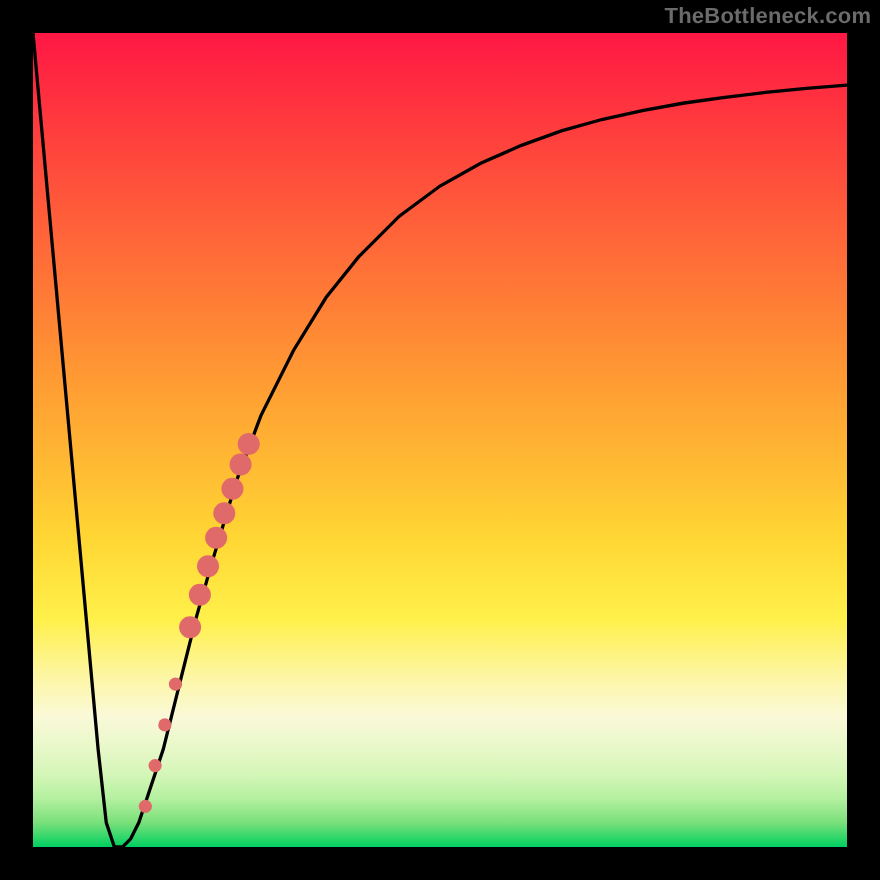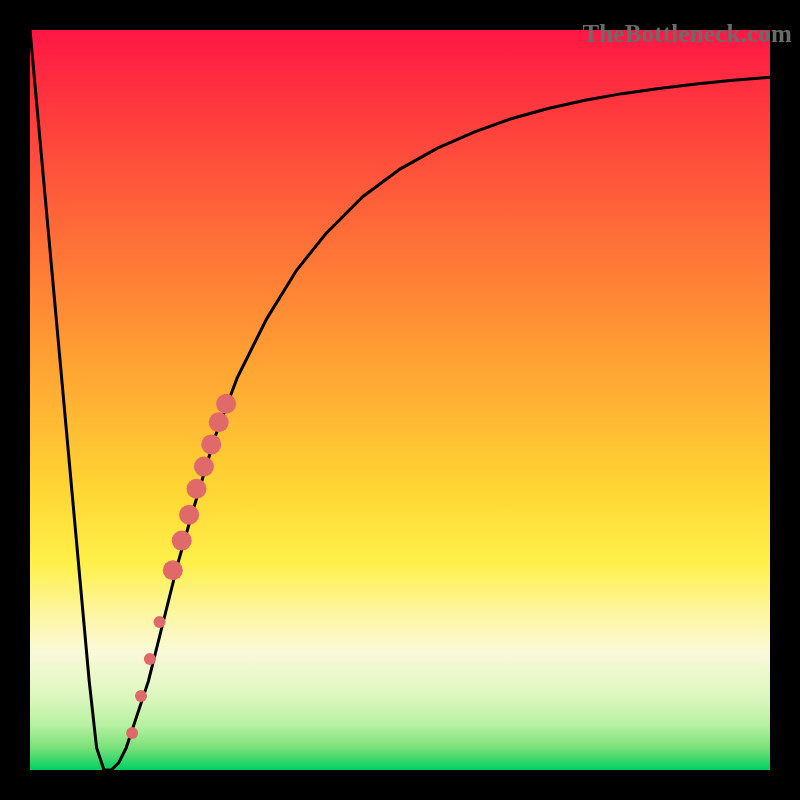--- a/index.html
+++ b/index.html
@@ -43,24 +43,24 @@
   svg.curve {
     position: absolute;
     left: 30px;
     top: 30px;
     width: 740px;
     height: 740px;
     overflow: visible;
   }
   .watermark {
     position: absolute;
-    top: 20px;
+    top: 4px;
     right: 8px;
-    font-family: Liberation Serif, serif;
-    font-size: 25px;
+    font-family: Liberation Sans, sans-serif;
+    font-size: 20px;
     font-weight: 600;
     color: #6b6b6b;
     letter-spacing: 0.2px;
   }
 </style>
 </head>
 <body>
 
 <div class="container">
   <div class="plot-area"></div>

